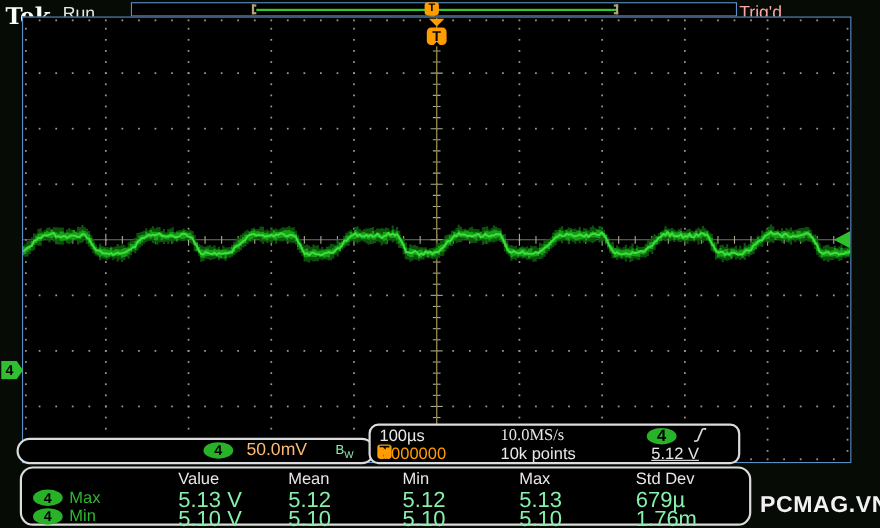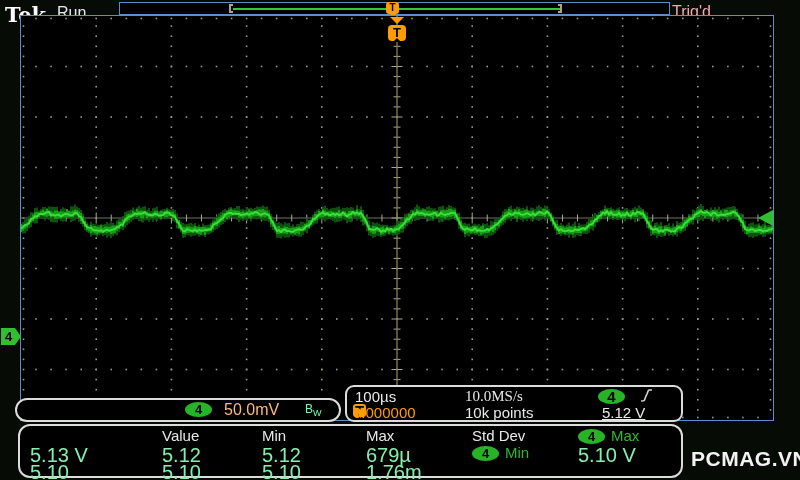--- a/index.html
+++ b/index.html
@@ -39,21 +39,21 @@
     clip-path:polygon(100% 0,100% 100%,0 50%);}
   
   .robox{border:2px solid #dcdcdc;background:#000;box-sizing:border-box;}
   #ch-readout{left:15px;top:398px;width:326px;height:24px;border-radius:12px;}
   .badge{display:inline-block;background:#27b227;color:#000;font-weight:bold;font-size:13px;
     width:27px;height:15px;line-height:15px;text-align:center;border-radius:50%;}
   #ch-readout .badge{position:absolute;left:168px;top:2px;}
   #ch-scale{position:absolute;left:207px;top:1px;font-size:16px;color:#fdba74;}
   #ch-bw{position:absolute;left:288px;top:2px;font-size:12px;color:#86efac;font-weight:normal;}
   #ch-bw sub{font-size:9px;}
-  #horiz-readout{left:345px;top:385px;width:338px;height:37px;border-radius:9px;}
+  #horiz-readout{left:335px;top:385px;width:338px;height:37px;border-radius:9px;}
   #horiz-readout span{position:absolute;font-size:15px;}
   #h-scale{left:8px;top:1px;}
   #h-rate{left:118px;top:1px;font-family:Liberation Serif, serif;}
   #horiz-readout .badge{position:absolute;left:251px;top:2px;}
   #trig-slope-icon{left:291px;top:1px;}
   #h-delay-group{left:6px;top:17px;color:#ff9c00;}
   #h-delay-tbox{display:inline-block;width:13px;height:13px;border-radius:3px;font-size:11px;line-height:13px;vertical-align:-2px;}
   #h-delay-arrow{font-size:13px;}
   #h-delay-caret{font-size:10px;vertical-align:2px;}
   #h-points{left:118px;top:17px;}
@@ -994,28 +994,30 @@
         <span>0.000000 s</span>
     </span>
     <span id="h-points">10k points</span>
     <span id="trig-level-text">5.12 V</span>
   </div>
 
   <div class="abs robox" id="meas-box">
     <div id="meas-grid">
       <div class="hd"></div>
       <div class="hd">Value</div>
+      <div class="hd">Mean</div>
       <div class="hd">Min</div>
       <div class="hd">Max</div>
       <div class="hd">Std Dev</div>
 
       <div class="rowlbl"><span class="badge">4</span><span>Max</span></div>
       <div class="val">5.13 V</div>
       <div class="val">5.12</div>
       <div class="val">5.12</div>
+      <div class="val">5.13</div>
       <div class="val">679µ</div>
 
       <div class="rowlbl"><span class="badge">4</span><span>Min</span></div>
       <div class="val">5.10 V</div>
       <div class="val">5.10</div>
       <div class="val">5.10</div>
       <div class="val">5.10</div>
       <div class="val">1.76m</div>
     </div>
   </div>

